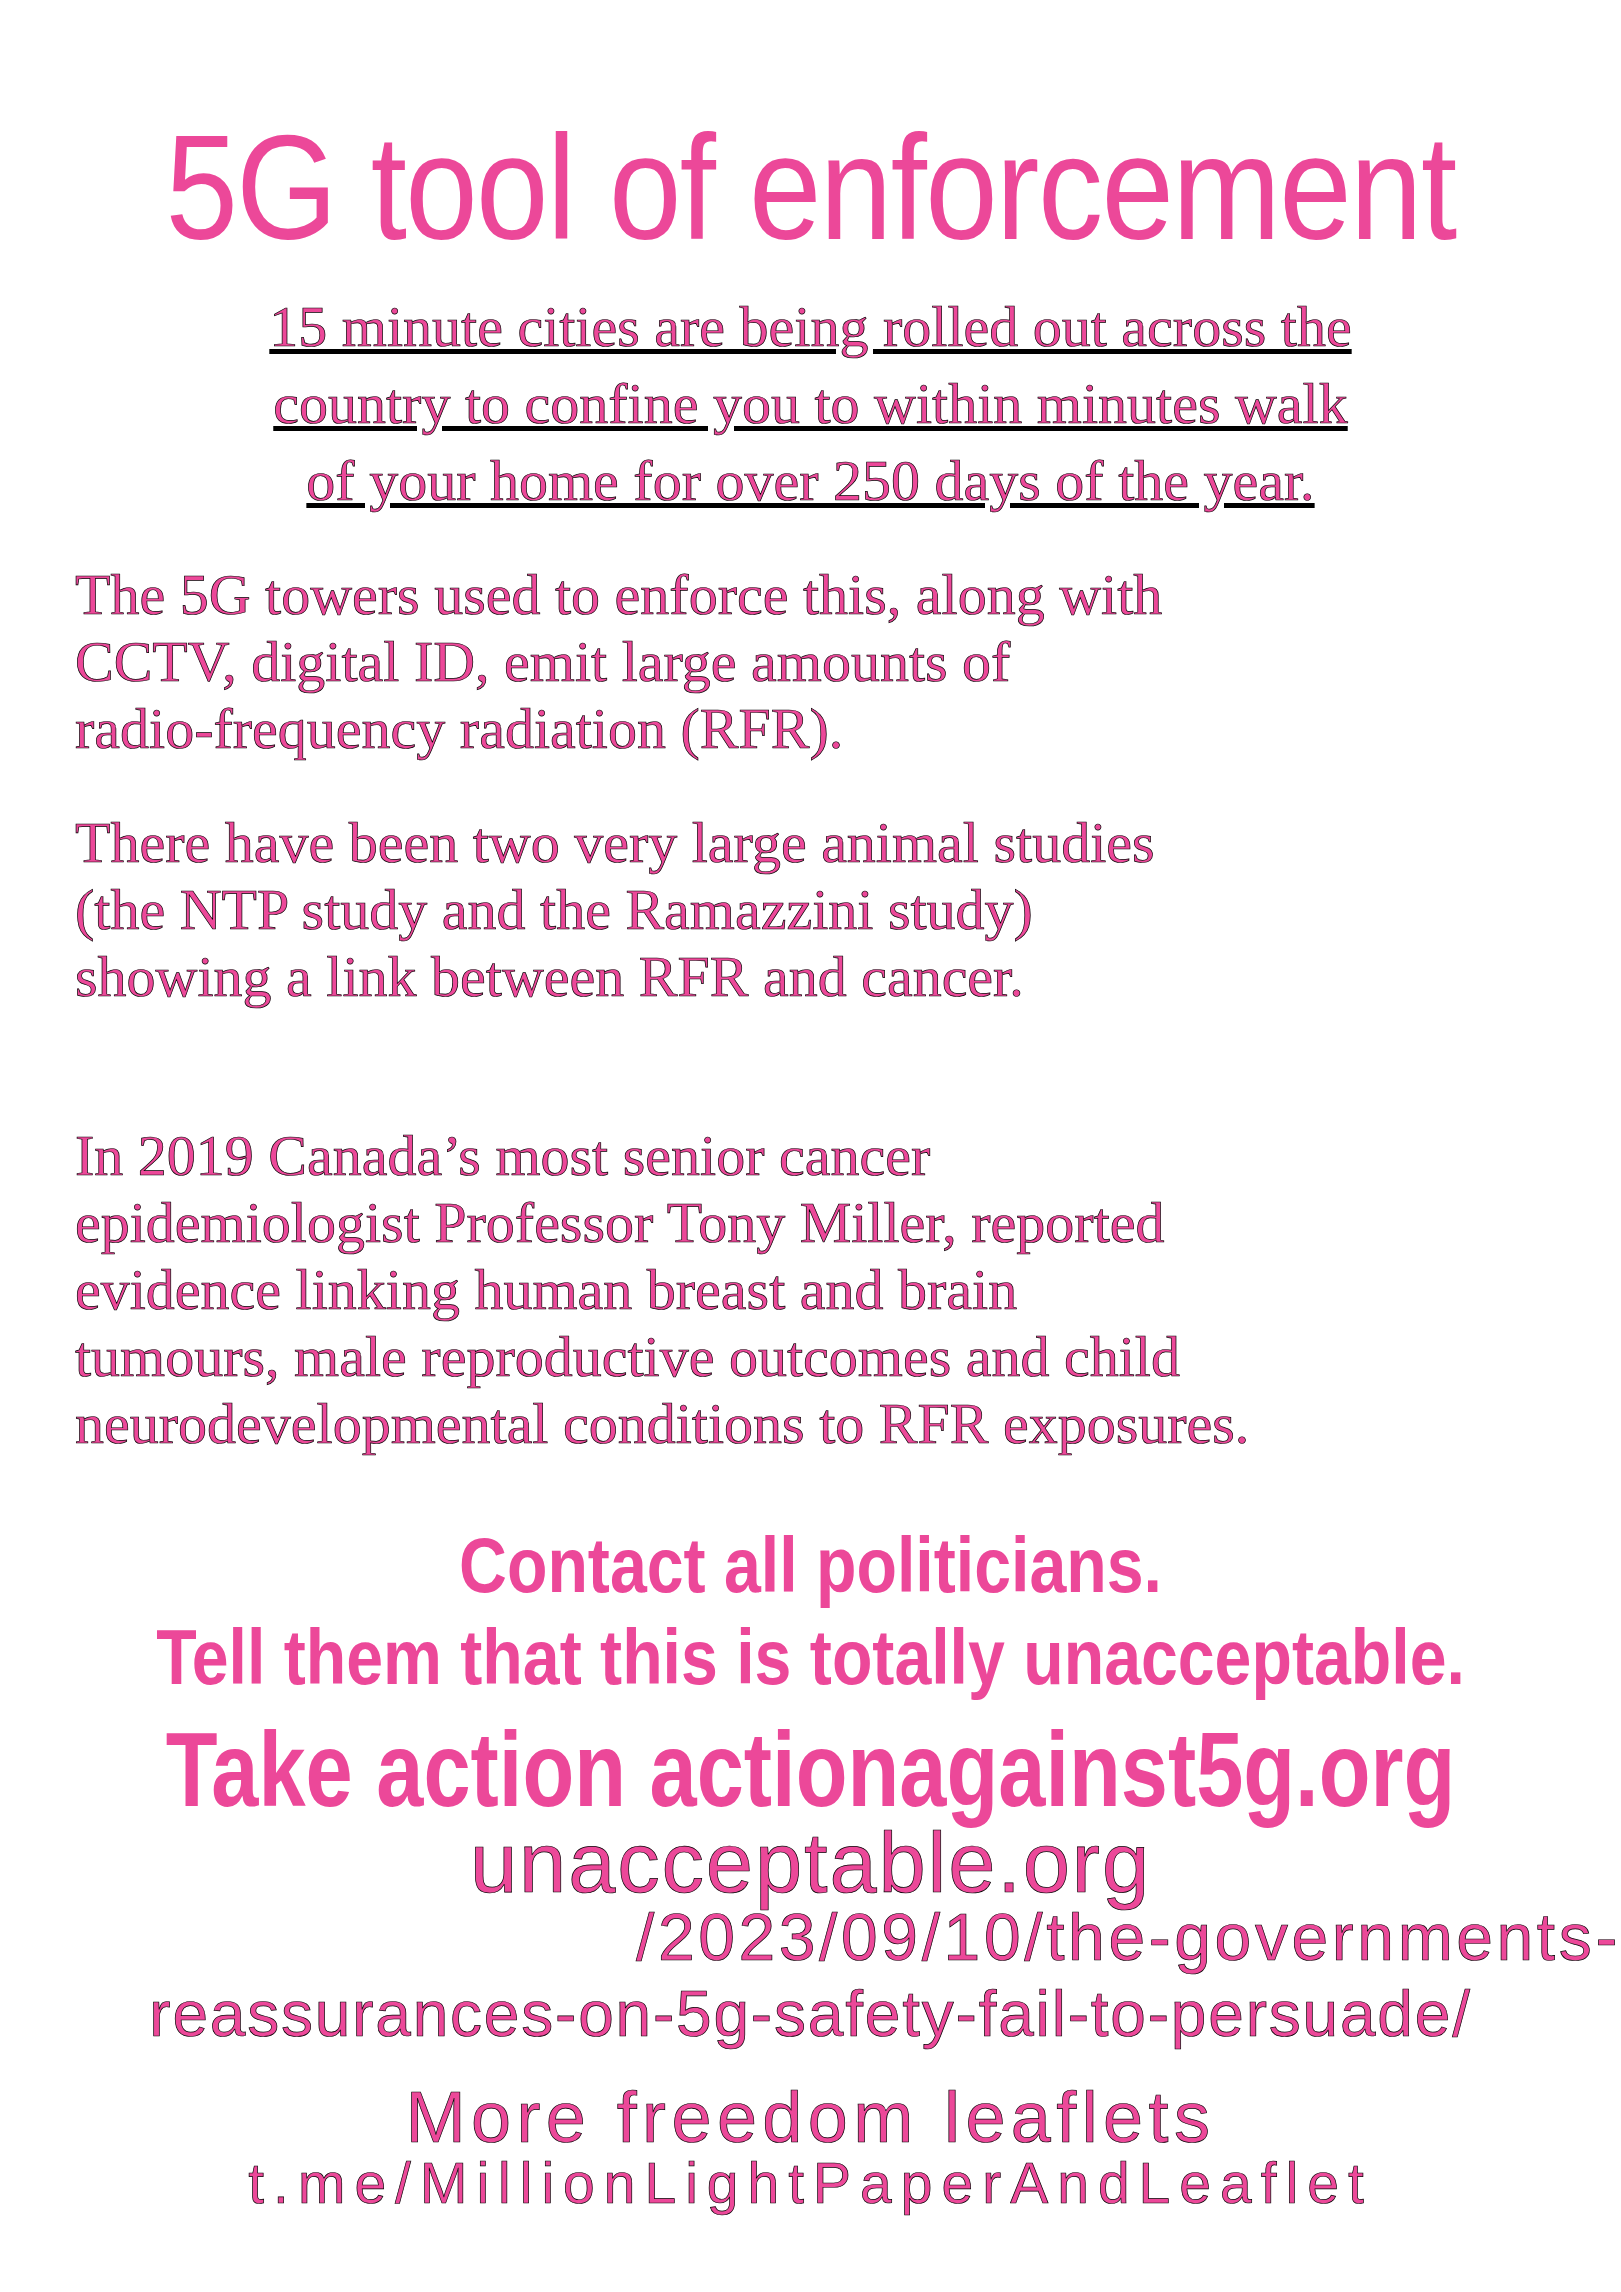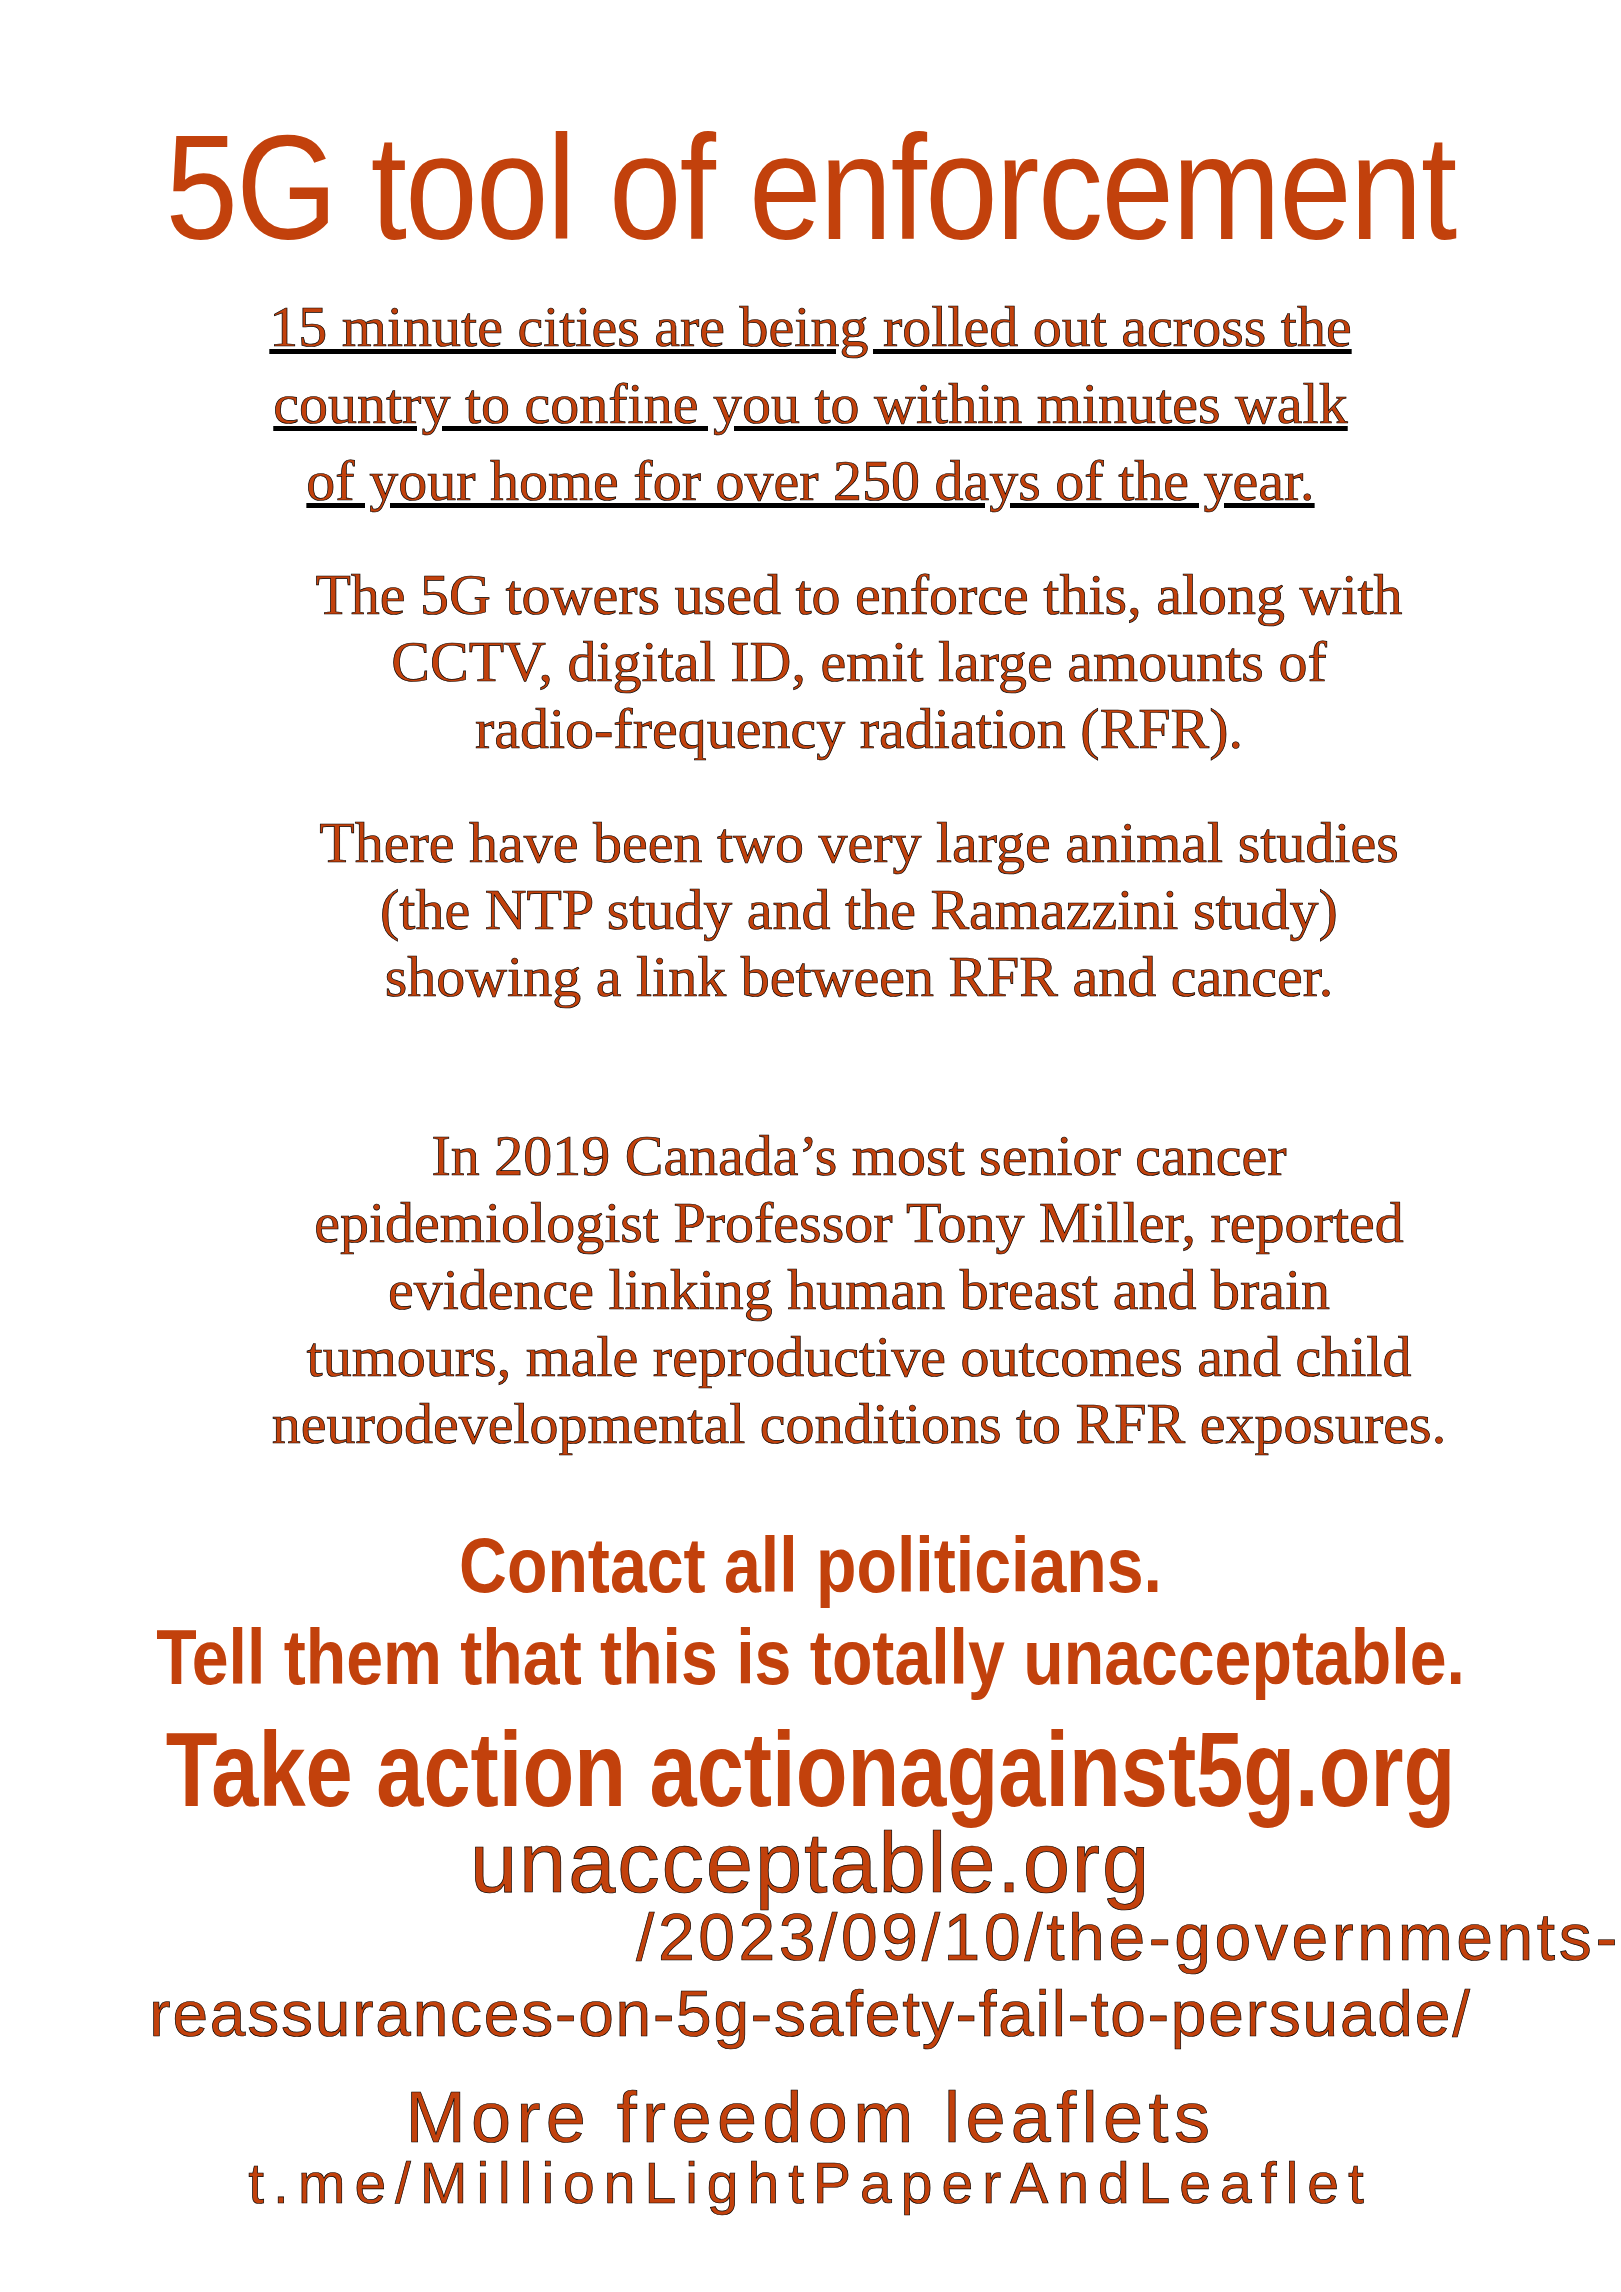--- a/index.html
+++ b/index.html
@@ -1,21 +1,21 @@
 <!DOCTYPE html>
 <html style="font-size:14.3px"><head>
 <meta charset="utf-8">
 <style>
   html,body{margin:0;padding:0;background:#888;}
   .page{
     position:relative;
     width:1621px;height:2293px;
     margin:0 auto;
     background:#ffffff;
-    color:#c2410c;
+    color:#ec4899;
     overflow:hidden;
     font-family:"Liberation Serif", serif;
   }
   .line{white-space:nowrap;}
   .center{text-align:center;}
   
   .headline{
     margin-top:107px;
     font-family:"Liberation Sans", sans-serif;
     font-size:148px;
@@ -30,22 +30,22 @@
     font-size:58px;
     -webkit-text-stroke:0.7px #000;
   }
   .intro{
     margin-top:18px;
     line-height:1.33;
     text-decoration:underline;
   }
   .bodypara{
     line-height:1.155;
-    padding-left:97px;
-    text-align:center;
+    padding-left:75px;
+    text-align:left;
   }
   .para-towers{margin-top:43px;}
   .para-studies{margin-top:47px;}
   .para-miller{margin-top:112px;}
   
   .cta{
     font-family:"Liberation Sans", sans-serif;
     font-weight:bold;
     font-size:77px;
     line-height:1.2;

